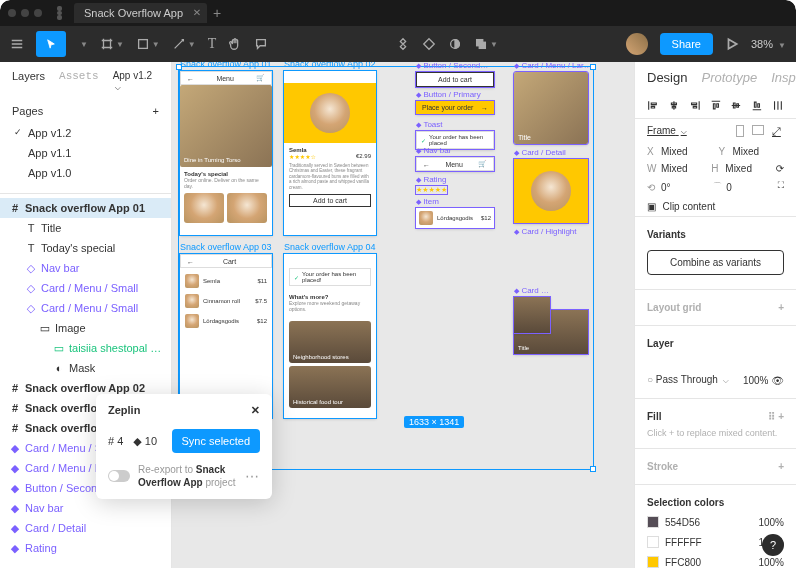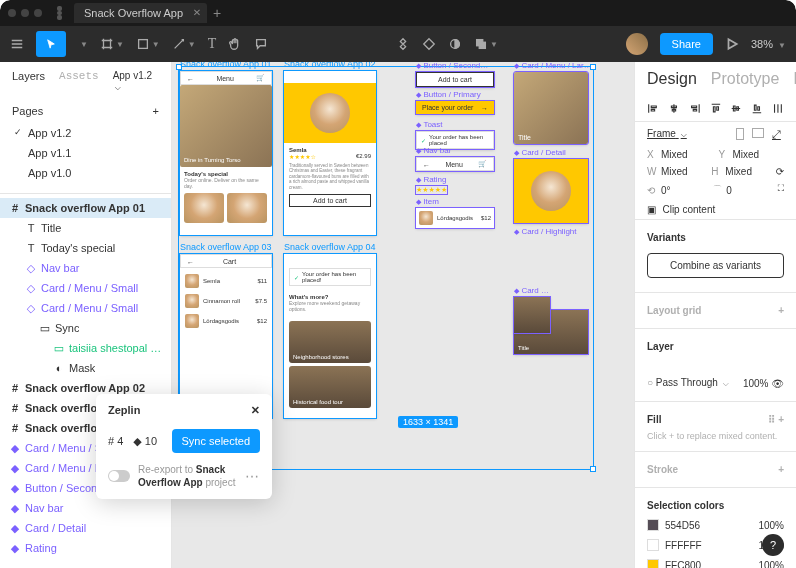--- a/index.html
+++ b/index.html
@@ -74,22 +74,22 @@
 .yellow-btn{background:#ffc800;color:#333;font-size:7px;padding:3px 6px;display:flex;justify-content:space-between;}
 .outline-btn{border:1px solid #333;font-size:7px;padding:2px 6px;text-align:center;}
 .toast{border:1px solid #ddd;font-size:6px;padding:2px 4px;display:flex;align-items:center;gap:3px;}
 .stars{color:#ffc800;font-size:6px;}
 .thumb{background:linear-gradient(135deg,#c4a878,#8b7355);border-radius:2px;}
 .food{background:radial-gradient(circle at 50% 40%, #f5e6d3 0%, #d4a574 50%, #b8935f 100%);}
 .street{background:linear-gradient(180deg,#8b7355,#5a4a3a);}
 
 
 .right { width: 162px; border-left: 1px solid #e5e5e5; background: #fff; font-size: 10px; color: #333; overflow:auto;}
-.r-tabs { display: flex; gap: 14px; padding: 8px 12px; font-size: 16px; }
-.r-tabs .inactive { color: #b0b0b0; }
+.r-tabs { display: flex; gap: 14px; padding: 8px 12px; font-size: 13px; }
+.r-tabs .inactive { color: #b0b0b0; font-style: italic; }
 .r-row { display: flex; align-items: center; padding: 4px 12px; gap: 6px;}
 .r-sec { border-top: 1px solid #e5e5e5; padding: 8px 0;}
 .r-hdr { font-weight: 600; padding: 4px 12px; display:flex; justify-content:space-between;}
 .frame-sel { padding: 6px 12px; display: flex; justify-content: space-between; align-items: center; text-decoration: underline;}
 .frame-opts{display:flex;gap:8px;}
 .frame-opts span{width:12px;height:10px;border:1px solid #aaa;}
 .input-pair { display: flex; gap: 6px; padding: 3px 12px; font-size: 10px;}
 .input-pair > div { flex: 1; display: flex; gap: 4px; align-items:center;}
 .lbl { color: #999; width: 10px;}
 .combine-btn { margin: 6px 12px; border: 1px solid #333; border-radius: 4px; padding: 6px; text-align: center; font-size: 10px;}
@@ -236,21 +236,21 @@
         <div class="layer-row indent1 purple">
           <span class="layer-ic">◇</span>
           <span style="overflow: hidden; text-overflow: ellipsis;">Card / Menu / Small</span>
         </div>
         <div class="layer-row indent1 purple">
           <span class="layer-ic">◇</span>
           <span style="overflow: hidden; text-overflow: ellipsis;">Card / Menu / Small</span>
         </div>
         <div class="layer-row indent2">
           <span class="layer-ic">▭</span>
-          <span style="overflow: hidden; text-overflow: ellipsis;">Sync</span>
+          <span style="overflow: hidden; text-overflow: ellipsis;">Image</span>
         </div>
         <div class="layer-row indent3 green">
           <span class="layer-ic">▭</span>
           <span style="overflow: hidden; text-overflow: ellipsis;">taisiia shestopal NLpRolH…</span>
         </div>
         <div class="layer-row indent3">
           <span class="layer-ic">◐</span>
           <span style="overflow: hidden; text-overflow: ellipsis;">Mask</span>
         </div>
         <div class="layer-row bold">
@@ -408,21 +408,21 @@
     <div class="artboard csel-box" style="left:342px;top:97px;width:74px;height:64px;background:#ffc800;display:flex;align-items:center;justify-content:center">
         <div class="food" style="width:40px;height:40px;border-radius:50%"></div>
       </div>
     <span class="comp-lbl" style="left:342px;top:165px">Card / Highlight</span>
     <div class="artboard csel-box street" style="left:342px;top:176px;width:74px;height:44px;position:relative">
         <span style="position:absolute;bottom:3px;left:4px;color:#fff;font-size:6px">Title</span>
       </div>
     <span class="comp-lbl" style="left:342px;top:224px">Card …</span>
     <div class="artboard csel-box street" style="left:342px;top:235px;width:36px;height:36px"></div>
 
-    <div class="dim-tag" style="left:226px;top:354px">1633 × 1341</div>
+    <div class="dim-tag" style="left:232px;top:354px">1633 × 1341</div>
   </div>
 
   <div class="right">
     <div class="r-tabs">
         <span>Design</span>
         <span class="inactive">Prototype</span>
         <span class="inactive">Inspect</span>
       </div>
     <div class="align-row">
       <svg viewBox="0 0 14 14">

